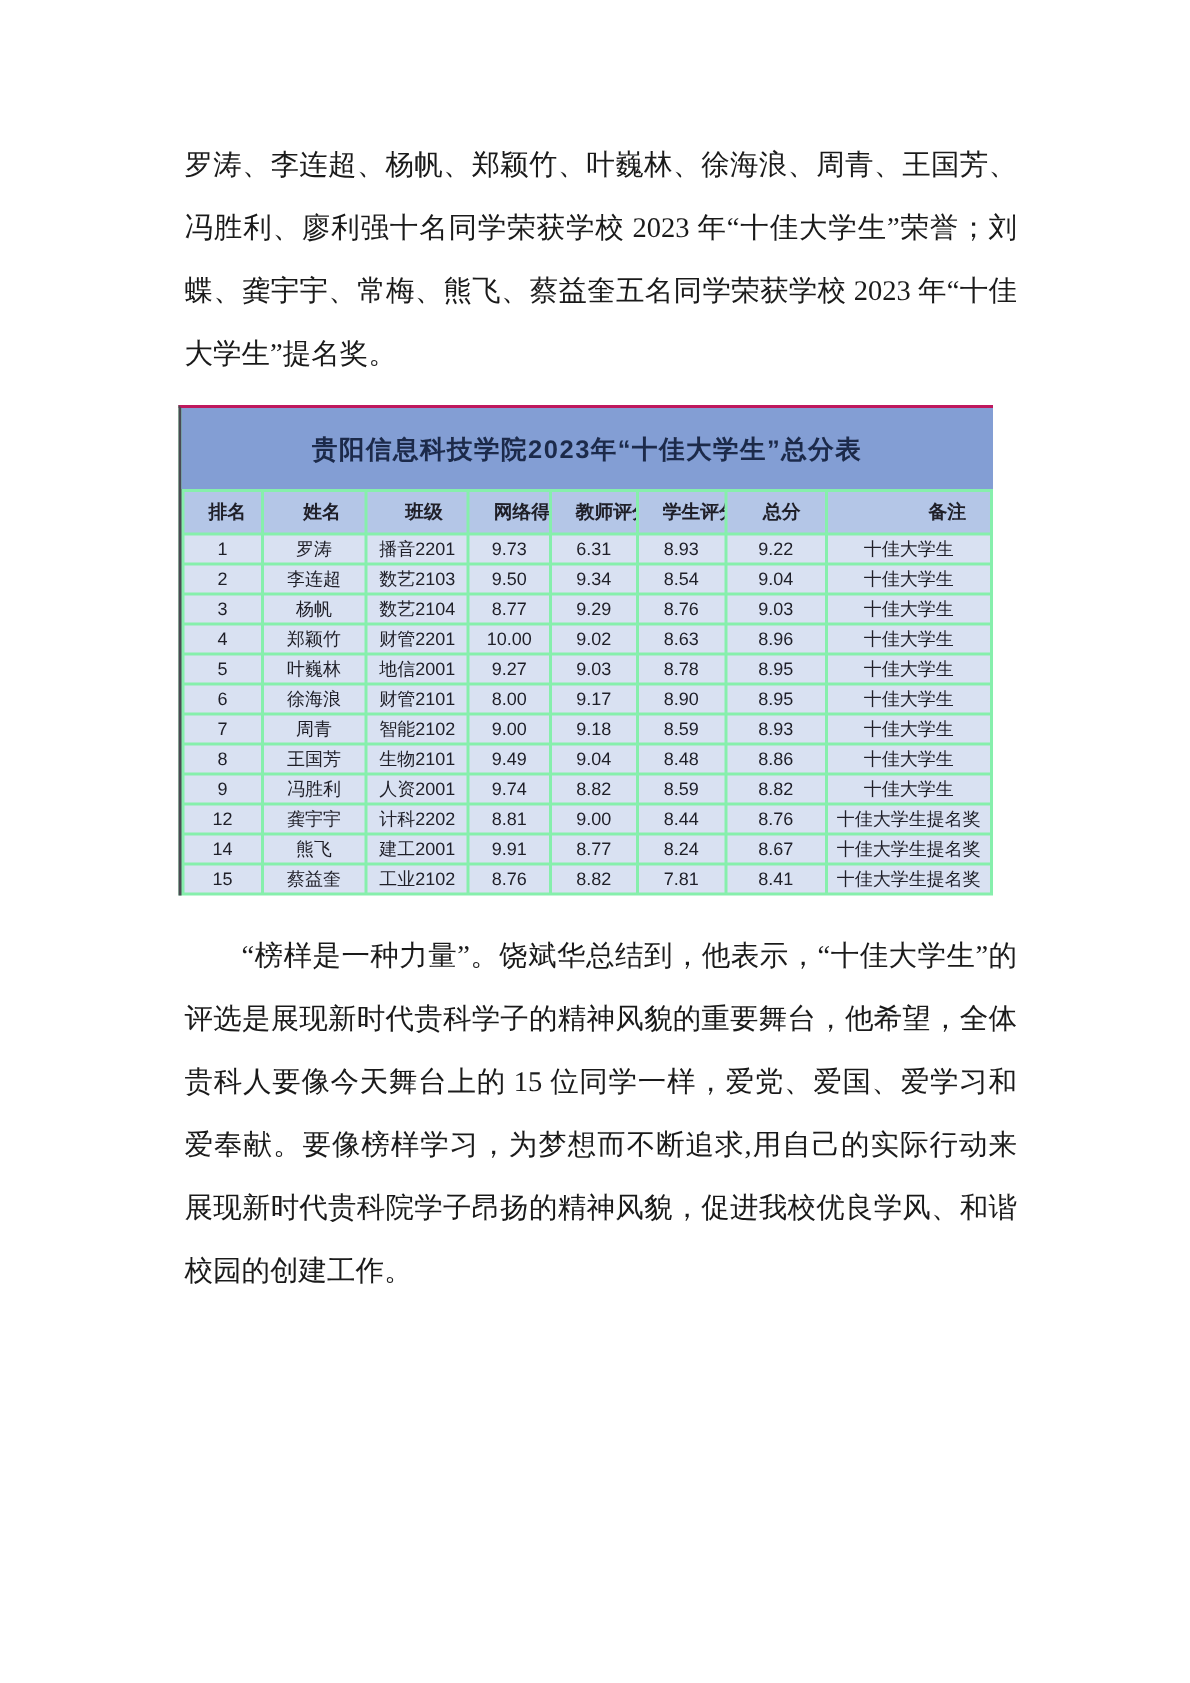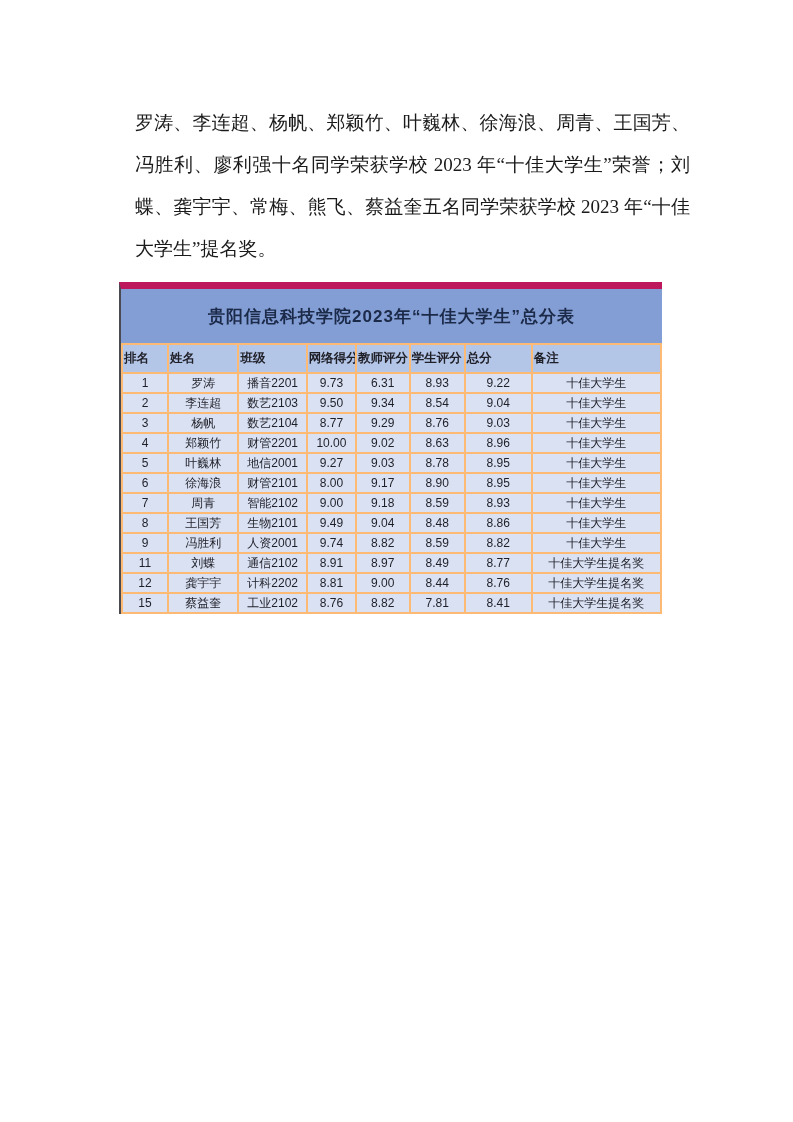--- a/index.html
+++ b/index.html
@@ -19,31 +19,31 @@
     height: 1122px;
     padding: 86px 119px 40px 119px;
     background: #ffffff;
   }
   .para {
     font-family: "Liberation Serif", "DejaVu Serif", serif;
     font-size: 19px;
     line-height: 42px;
     color: #1a1a1a;
     text-align: justify;
-    margin: 16px;
+    margin: 4px;
     width: 555px;
   }
   .para.p1 { margin-bottom: 12px; }
   .para.p2 { margin-top: 20px; text-indent: 2em; }
 
   
   .score-table {
     width: 543px;
-    background: #fdba74;
-    border-top: 7px solid #be185d;
+    background: #86efac;
+    border-top: 2px solid #be185d;
     border-left: 2px solid #4a4a52;
     box-sizing: border-box;
     font-family: "Liberation Sans", "DejaVu Sans", sans-serif;
   }
   .t-title {
     height: 54px;
     background: #839ed4;
     color: #1c2a4a;
     font-size: 17px;
     font-weight: bold;
@@ -57,22 +57,22 @@
     border-collapse: separate;
     border-spacing: 2px;
     table-layout: fixed;
   }
   .score-table th {
     background: #b4c6e7;
     color: #1f1f28;
     font-size: 12.5px;
     font-weight: bold;
     height: 27px;
-    text-align: left;
-    padding: 0 1px;
+    text-align: right;
+    padding: 0 16px;
     white-space: nowrap;
     overflow: hidden;
   }
   .score-table td {
     background: #d9e1f2;
     color: #1f1f28;
     font-size: 12px;
     height: 18px;
     text-align: center;
     padding: 0 1px;
@@ -195,47 +195,48 @@
             <td class="col0">9</td>
             <td class="col1">冯胜利</td>
             <td class="col2">人资2001</td>
             <td class="col3">9.74</td>
             <td class="col4">8.82</td>
             <td class="col5">8.59</td>
             <td class="col6">8.82</td>
             <td class="col7">十佳大学生</td>
           </tr>
           <tr>
-            <td class="col0">11</td>
-            <td class="col1">刘蝶</td>
-            <td class="col2">通信2102</td>
-            <td class="col3">8.91</td>
-            <td class="col4">8.97</td>
-            <td class="col5">8.49</td>
-            <td class="col6">8.77</td>
-            <td class="col7">十佳大学生提名奖</td>
-          </tr>
-          <tr>
             <td class="col0">12</td>
             <td class="col1">龚宇宇</td>
             <td class="col2">计科2202</td>
             <td class="col3">8.81</td>
             <td class="col4">9.00</td>
             <td class="col5">8.44</td>
             <td class="col6">8.76</td>
             <td class="col7">十佳大学生提名奖</td>
           </tr>
           <tr>
+            <td class="col0">14</td>
+            <td class="col1">熊飞</td>
+            <td class="col2">建工2001</td>
+            <td class="col3">9.91</td>
+            <td class="col4">8.77</td>
+            <td class="col5">8.24</td>
+            <td class="col6">8.67</td>
+            <td class="col7">十佳大学生提名奖</td>
+          </tr>
+          <tr>
             <td class="col0">15</td>
             <td class="col1">蔡益奎</td>
             <td class="col2">工业2102</td>
             <td class="col3">8.76</td>
             <td class="col4">8.82</td>
             <td class="col5">7.81</td>
             <td class="col6">8.41</td>
             <td class="col7">十佳大学生提名奖</td>
           </tr>
         </tbody>
     </table>
   </div>
 
+  <p class="para p2">“榜样是一种力量”。饶斌华总结到，他表示，“十佳大学生”的评选是展现新时代贵科学子的精神风貌的重要舞台，他希望，全体贵科人要像今天舞台上的 15 位同学一样，爱党、爱国、爱学习和爱奉献。要像榜样学习，为梦想而不断追求,用自己的实际行动来展现新时代贵科院学子昂扬的精神风貌，促进我校优良学风、和谐校园的创建工作。</p>
 
 </div>
 
 </body></html>

